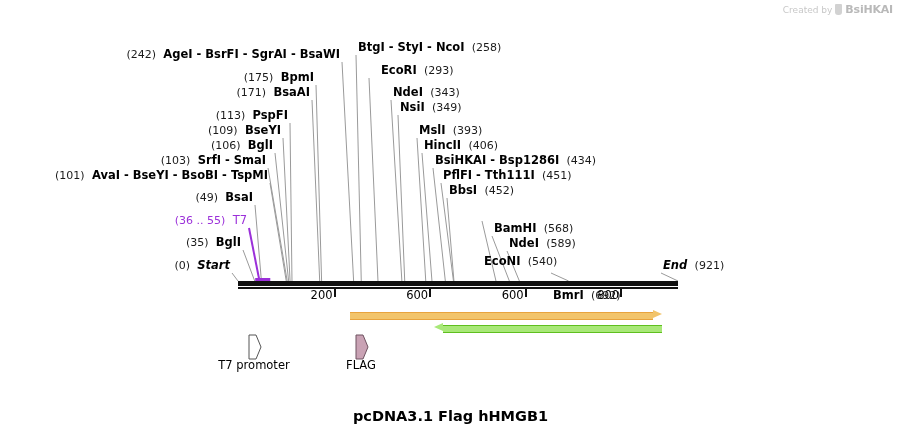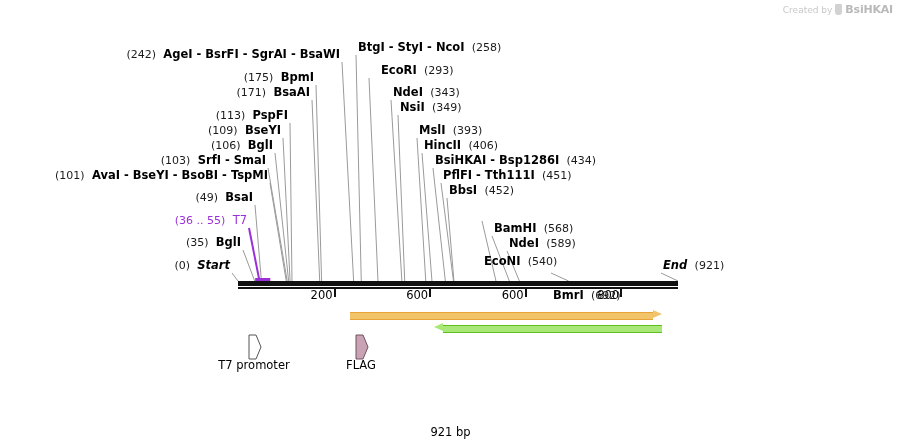--- a/index.html
+++ b/index.html
@@ -139,14 +139,14 @@
       <svg width="16" height="26" style="position: absolute; left: 247px; top: 334px;">
         <path d="M2,1 L9,1 L14,13 L9,25 L2,25 Z" fill="#ffffff" stroke="#555555" stroke-width="1"></path>
       </svg>
       <div class="glyphlab" style="left: 254px; top: 358px;">T7 promoter</div>
       <svg width="16" height="26" style="position: absolute; left: 354px; top: 334px;">
         <path d="M2,1 L9,1 L14,13 L9,25 L2,25 Z" fill="#C9A2B4" stroke="#6e5260" stroke-width="1"></path>
       </svg>
       <div class="glyphlab" style="left: 361px; top: 358px;">FLAG</div>
     </div>
 
-  <div class="subtitle" style="top:425px">921 bp</div>
+  <div class="title" style="top:408px">pcDNA3.1 Flag hHMGB1</div>
 </div>
 
 </body></html>

